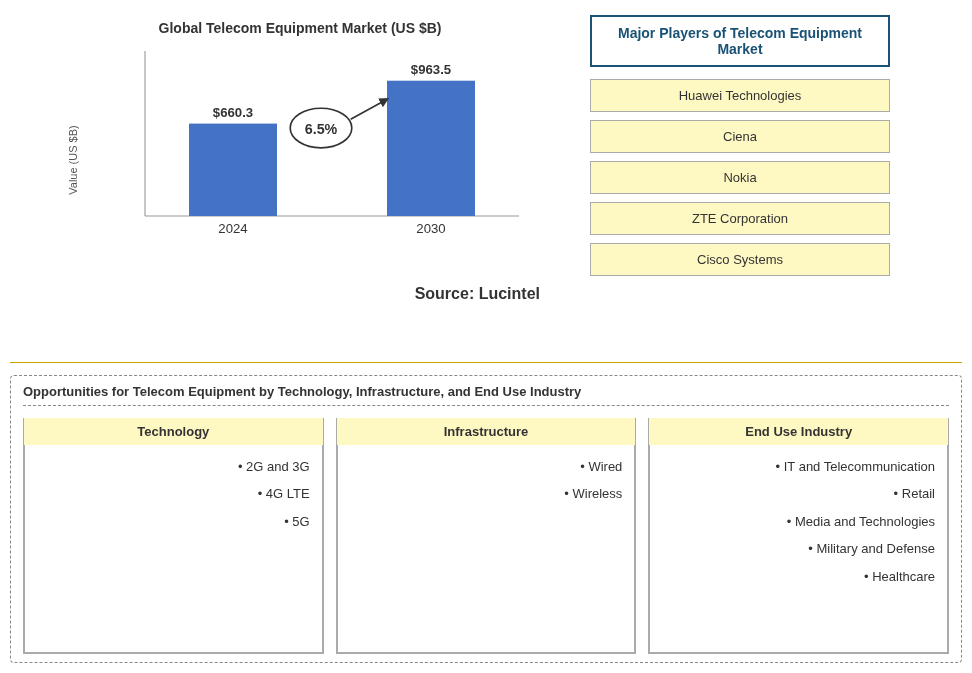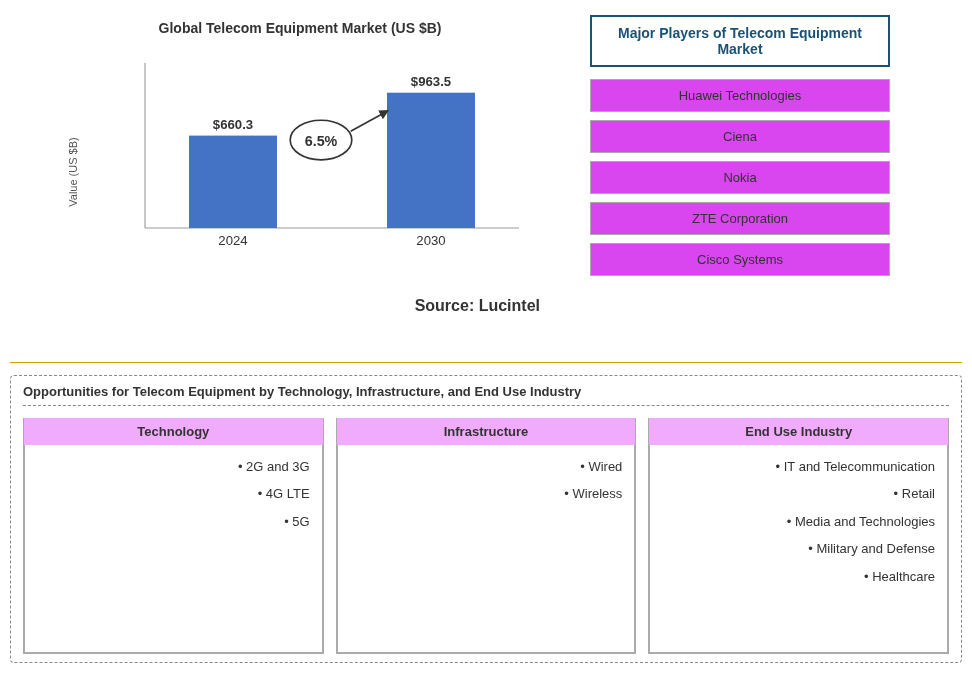--- a/index.html
+++ b/index.html
@@ -37,21 +37,21 @@
       align-items: center;
       padding: 10px 10px 5px 30px;
       position: relative;
     }
 
     .chart-title {
       font-size: 14px;
       font-weight: bold;
       color: #333;
       text-align: center;
-      margin-bottom: 16px;
+      margin-bottom: 4px;
     }
 
     .chart-wrapper {
       position: relative;
       width: 480px;
       height: 240px;
     }
 
     .y-axis-label {
       position: absolute;
@@ -102,21 +102,21 @@
 
     .player-item {
       border: 1px solid #aaa;
       padding: 8px 10px;
       text-align: center;
       width: 100%;
       max-width: 300px;
       margin-bottom: 8px;
       font-size: 13px;
       color: #333;
-      background: #d946ef;
+      background: #fef9c3;
     }
 
     
     .divider-line {
       width: 100%;
       border: none;
       border-top: 1px solid #c8a400;
       margin: 4px 0;
     }
 
@@ -150,21 +150,21 @@
 
     .column-box {
       flex: 1;
       display: flex;
       flex-direction: column;
       border: 1px solid #aaa;
       border-top: none;
     }
 
     .column-header {
-      background: #f0abfc;
+      background: #fef9c3;
       text-align: center;
       font-weight: bold;
       font-size: 13px;
       color: #333;
       padding: 6px 5px;
     }
 
     .column-content {
       padding: 10px 12px;
       flex: 1;

